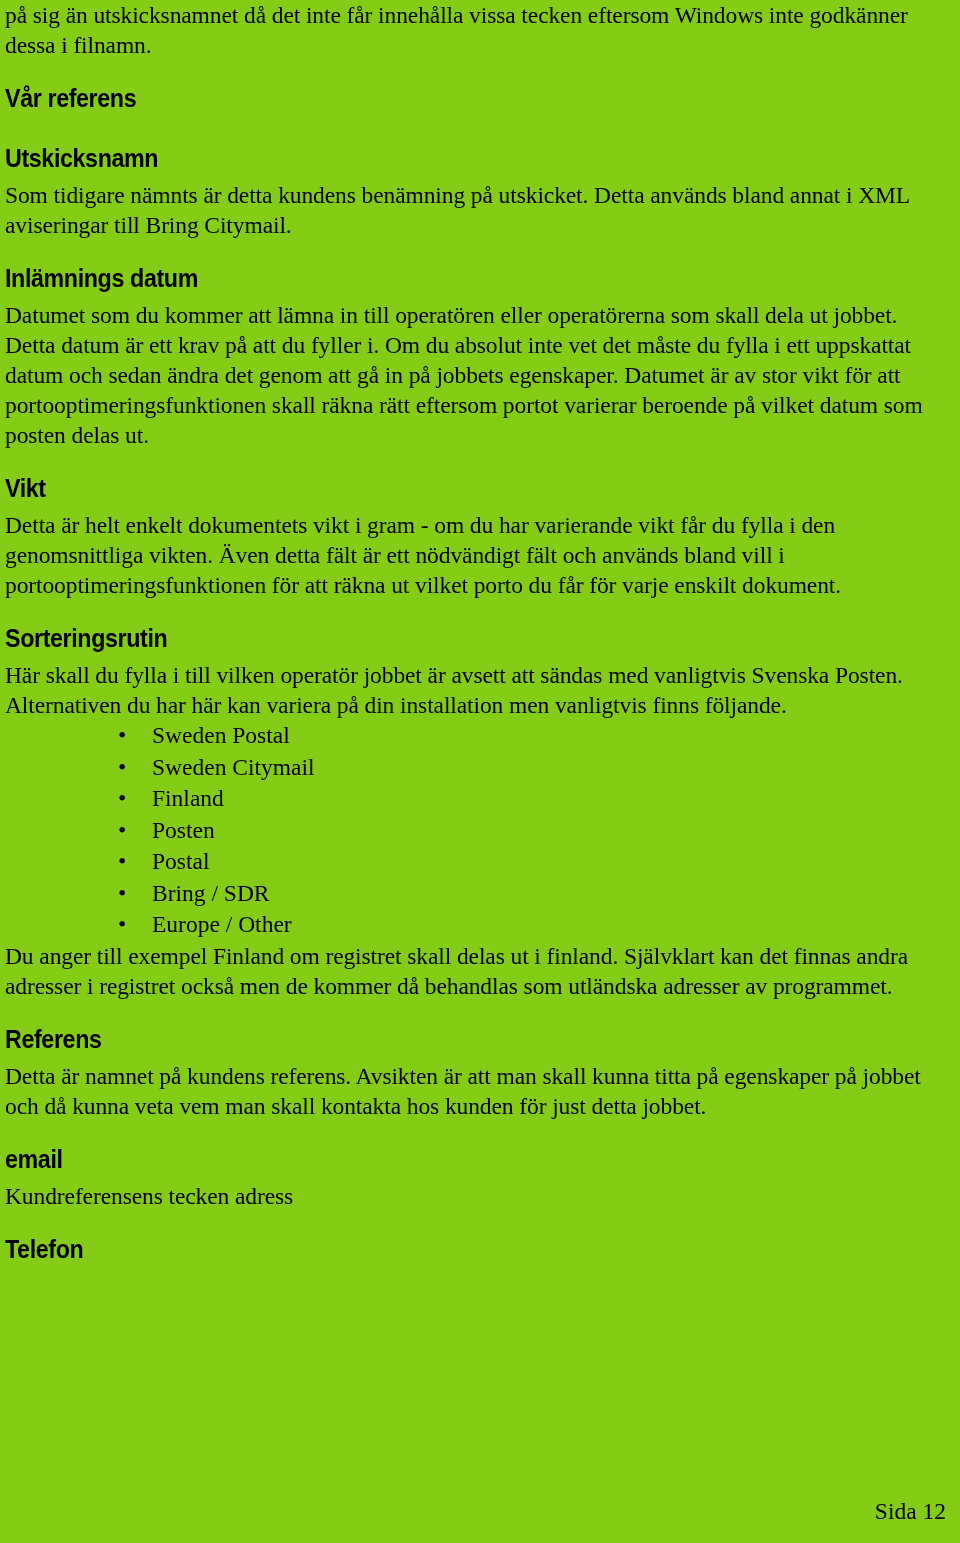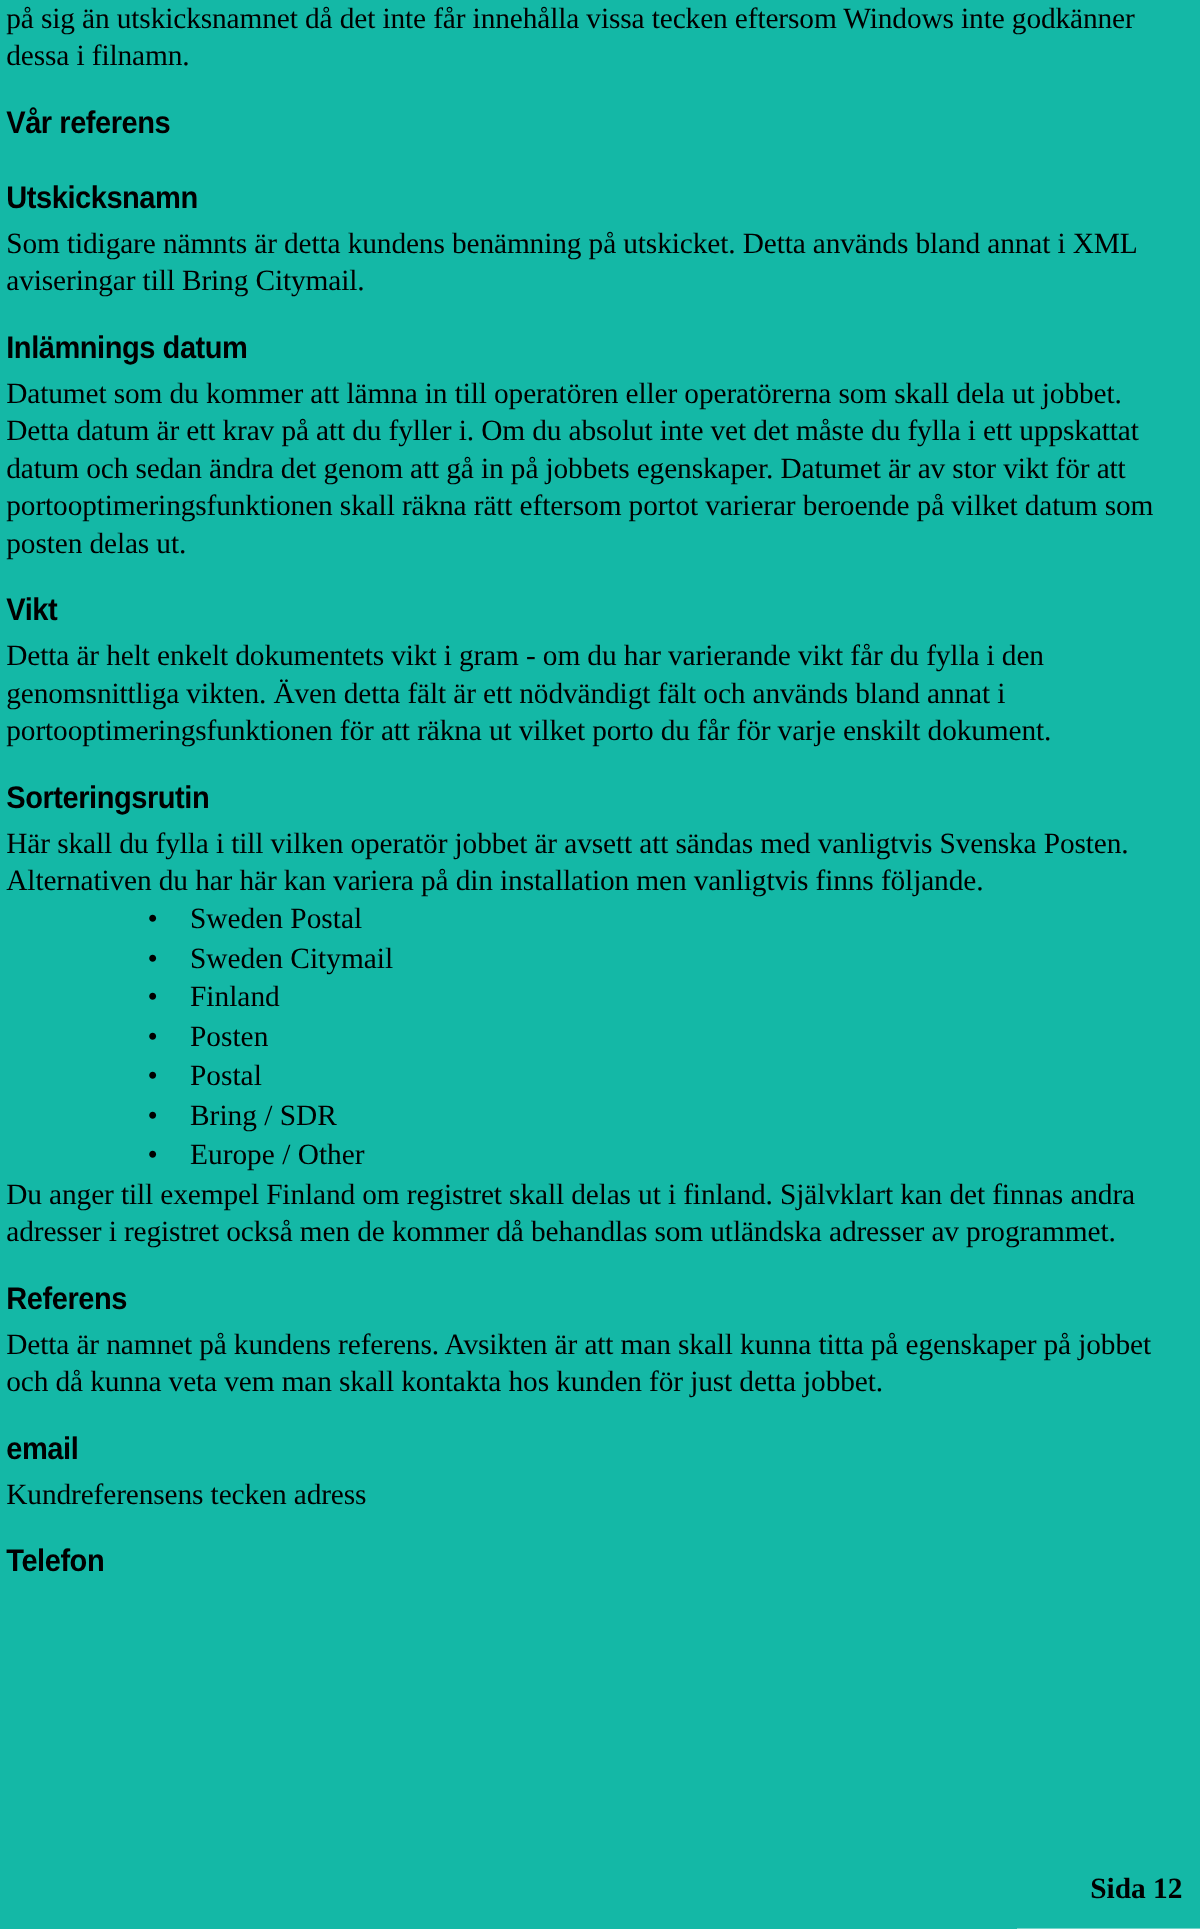--- a/index.html
+++ b/index.html
@@ -5,21 +5,21 @@
 <style>
   html, body {
     margin: 0;
     padding: 0;
     background: #ffffff;
   }
   .page {
     position: relative;
     width: 960px;
     height: 1543px;
-    background: #14b8a6;
+    background: #84cc16;
     overflow: hidden;
     box-sizing: border-box;
   }
   .content {
     position: absolute;
     left: 5px;
     top: 0;
     width: 942px;
   }
   .body-text {
@@ -66,21 +66,20 @@
     line-height: 31.5px;
   }
   .footer {
     position: absolute;
     right: 14px;
     bottom: 18px;
     font-family: "Liberation Serif", "DejaVu Serif", serif;
     font-size: 23.5px;
     line-height: 28px;
     color: #000000;
-    font-weight: bold;
   }
 </style>
 </head>
 <body>
 
 <div class="page">
   <div class="content">
 
     <p class="body-text">på sig än utskicksnamnet då det inte får innehålla vissa tecken eftersom Windows inte godkänner dessa i filnamn.</p>
 
@@ -94,21 +93,21 @@
     <p class="body-text">Som tidigare nämnts är detta kundens benämning på utskicket. Detta används bland annat i XML aviseringar till Bring Citymail.</p>
 
     <div class="gap-before-heading"></div>
     <h2 class="section-heading">Inlämnings datum</h2>
     <div class="gap-small"></div>
     <p class="body-text">Datumet som du kommer att lämna in till operatören eller operatörerna som skall dela ut jobbet. Detta datum är ett krav på att du fyller i. Om du absolut inte vet det måste du fylla i ett uppskattat datum och sedan ändra det genom att gå in på jobbets egenskaper. Datumet är av stor vikt för att portooptimeringsfunktionen skall räkna rätt eftersom portot varierar beroende på vilket datum som posten delas ut.</p>
 
     <div class="gap-before-heading"></div>
     <h2 class="section-heading">Vikt</h2>
     <div class="gap-small"></div>
-    <p class="body-text">Detta är helt enkelt dokumentets vikt i gram - om du har varierande vikt får du fylla i den genomsnittliga vikten. Även detta fält är ett nödvändigt fält och används bland annat i portooptimeringsfunktionen för att räkna ut vilket porto du får för varje enskilt dokument.</p>
+    <p class="body-text">Detta är helt enkelt dokumentets vikt i gram - om du har varierande vikt får du fylla i den genomsnittliga vikten. Även detta fält är ett nödvändigt fält och används bland vill i portooptimeringsfunktionen för att räkna ut vilket porto du får för varje enskilt dokument.</p>
 
     <div class="gap-before-heading"></div>
     <h2 class="section-heading">Sorteringsrutin</h2>
     <div class="gap-small"></div>
     <p class="body-text">Här skall du fylla i till vilken operatör jobbet är avsett att sändas med vanligtvis Svenska Posten. Alternativen du har här kan variera på din installation men vanligtvis finns följande.</p>
 
     <ul class="bullet-list">
       <li>
         <span class="bullet-glyph">•</span>
         <span>Sweden Postal</span>

